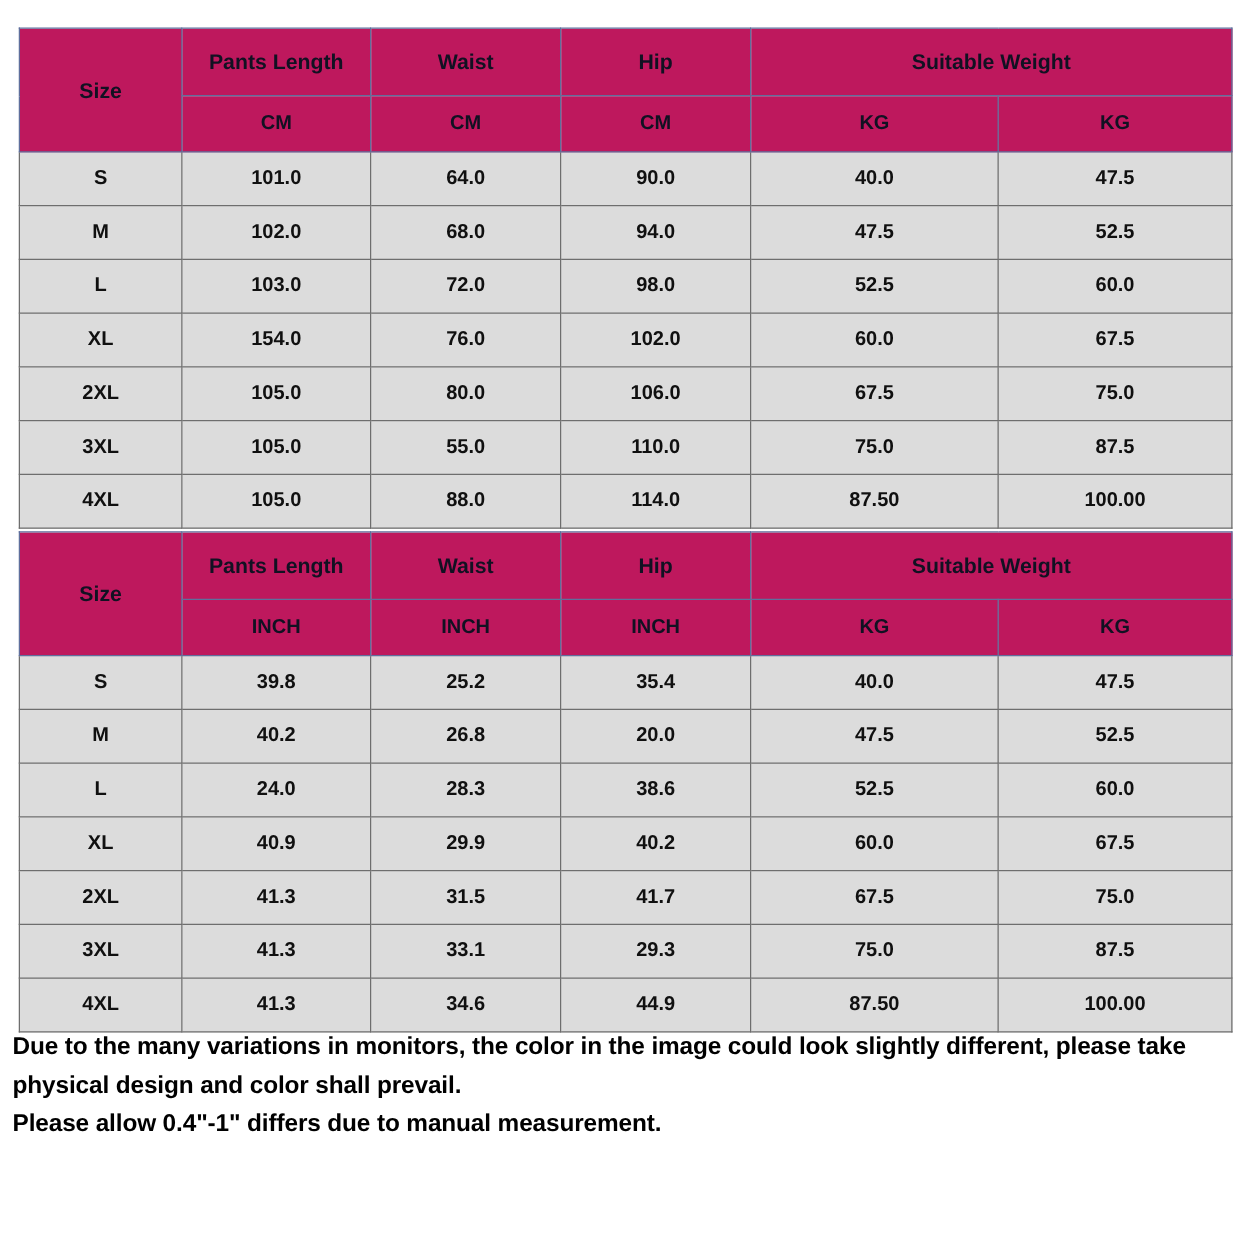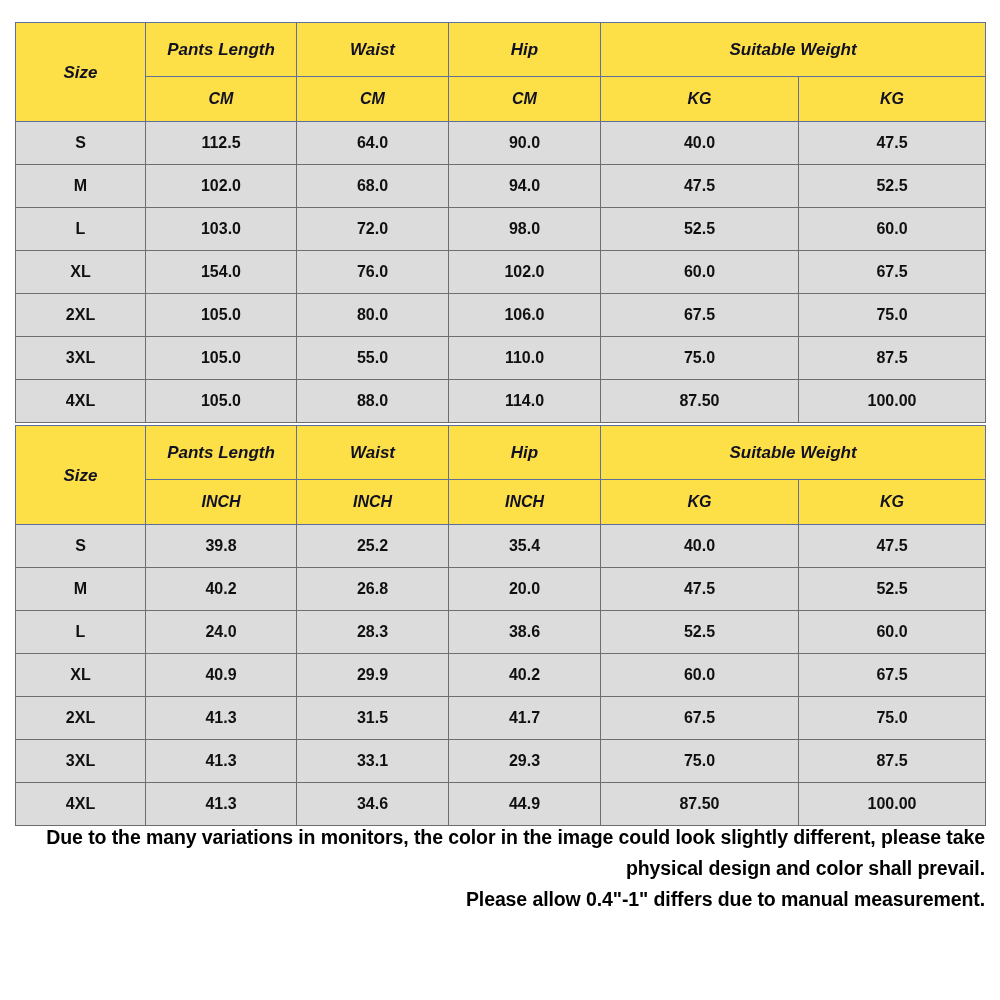--- a/index.html
+++ b/index.html
@@ -44,24 +44,23 @@
     text-align: center;
     vertical-align: middle;
     font-weight: bold;
     font-size: 16px;
     padding: 0;
     height: 42px;
     line-height: 42px;
     white-space: nowrap;
   }
   .size-table thead th {
-    background: #fde047;
+    background: #be185d;
     border-color: #5f6f9c;
     color: #111122;
-    font-style: italic;
   }
   .size-table thead tr.head-main th {
     height: 53px;
     line-height: 53px;
     font-size: 17px;
   }
   .size-table thead tr.head-unit th {
     height: 44px;
     line-height: 44px;
   }
@@ -70,21 +69,20 @@
     border-color: #6e6e6e;
     color: #101010;
   }
   .size-table tbody tr td:first-child { background: #dcdcdc; }
 
   .notes {
     position: absolute;
     left: 10px;
     top: 822px;
     width: 975px;
-    text-align: right;
   }
   .notes p {
     margin: 0;
     font-size: 19.5px;
     font-weight: bold;
     line-height: 31px;
     color: #000000;
     letter-spacing: -0.1px;
   }
 </style>
@@ -114,21 +112,21 @@
         <th>CM</th>
         <th>CM</th>
         <th>CM</th>
         <th>KG</th>
         <th>KG</th>
       </tr>
     </thead>
     <tbody>
         <tr>
           <td>S</td>
-          <td>112.5</td>
+          <td>101.0</td>
           <td>64.0</td>
           <td>90.0</td>
           <td>40.0</td>
           <td>47.5</td>
         </tr>
         <tr>
           <td>M</td>
           <td>102.0</td>
           <td>68.0</td>
           <td>94.0</td>

